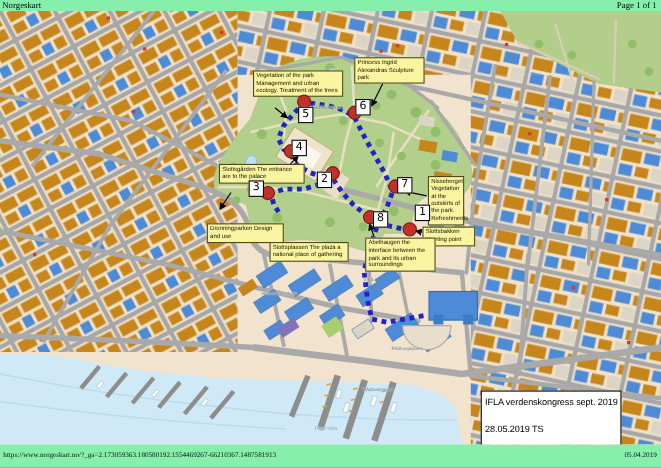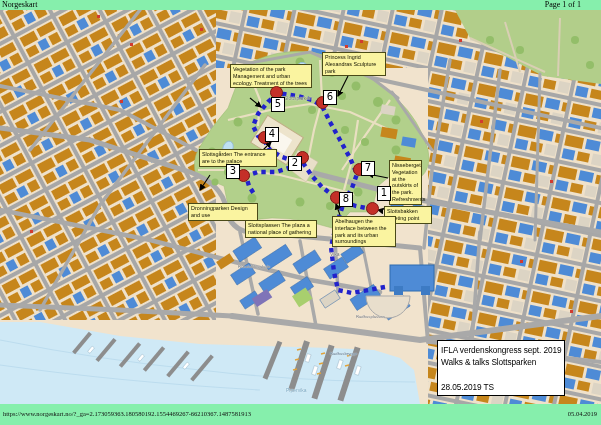--- a/index.html
+++ b/index.html
@@ -1,36 +1,36 @@
 <!DOCTYPE html>
 <html><head>
 <meta charset="utf-8">
 <style>
   html,body{margin:0;padding:0;background:#888;}
   .page{position:relative;width:601px;height:425px;background:#86efac;overflow:hidden;
         font-family:"Liberation Sans",sans-serif;}
   .hdr{position:absolute;top:0px;font-family:"Liberation Serif",serif;font-size:8px;color:#000;}
   .hdr.left{left:2px;}
-  .hdr.right{right:20px;}
+  .hdr.right{right:4px;}
   .ftr{position:absolute;top:410px;font-family:"Liberation Serif",serif;font-size:6.5px;color:#111;}
   .ftr.left{left:3px;}
   .ftr.right{right:4px;}
   .map{position:absolute;left:0;top:10px;width:601px;height:394px;overflow:hidden;background:#f1e3cd;}
   .map svg{position:absolute;left:0;top:0;}
   .layer{position:absolute;left:0;top:0;width:601px;height:394px;}
   .maplabel{position:absolute;white-space:nowrap;color:#5f7049;
             text-shadow:0 0 1px #fff,0 0 1px #fff;font-size:5px;line-height:1;}
   .note{position:absolute;background:#faf4a0;border:0.8px solid #4a4a18;color:#141400;
         font-size:5.4px;line-height:1.25;padding:1px 2px;z-index:4;box-sizing:border-box;}
   .mcircle{position:absolute;width:13px;height:13px;border-radius:50%;background:#c43028;
            border:1px solid #7d1a14;box-sizing:border-box;z-index:5;}
   .mbox{position:absolute;width:14px;height:15px;background:#fff;border:1.6px solid #000;
         box-sizing:border-box;color:#000;font-size:10px;line-height:11px;text-align:center;
         z-index:6;font-family:"DejaVu Sans",sans-serif;}
-  .infobox{position:absolute;left:437px;top:330px;width:128px;height:56px;background:#fff;
+  .infobox{position:absolute;left:437px;top:345px;width:128px;height:56px;background:#fff;
            border:1.2px solid #000;box-sizing:border-box;padding:3px 3px 0 3px;z-index:7;
            font-size:8.3px;line-height:1.5;color:#000;letter-spacing:-0.1px;}
   .infoline{min-height:1em;white-space:nowrap;}
 </style>
 </head>
 <body>
 
 <div class="page">
   <div class="hdr left">Norgeskart</div>
   <div class="hdr right">Page 1 of 1</div>
@@ -278,21 +278,20 @@
         <div class="mbox" style="left: 271px; top: 87px;">5</div>
         <div class="mcircle" style="left: 315.5px; top: 85.5px;"></div>
         <div class="mbox" style="left: 323px; top: 80px;">6</div>
         <div class="mcircle" style="left: 352.5px; top: 152.5px;"></div>
         <div class="mbox" style="left: 361px; top: 151px;">7</div>
         <div class="mcircle" style="left: 329.5px; top: 180.5px;"></div>
         <div class="mbox" style="left: 339px; top: 182px;">8</div>
       </div>
     <div class="infobox" id="info-lines">
         <div class="infoline">IFLA verdenskongress sept. 2019</div>
-        <div class="infoline">Walks &amp; talks Slottsparken</div>
         <div class="infoline">&nbsp;</div>
         <div class="infoline">28.05.2019 TS</div>
       </div>
   </div>
 
   <div class="ftr left">https://www.norgeskart.no/?_ga=2.173059363.180580192.1554469267-66210367.1487581913</div>
   <div class="ftr right">05.04.2019</div>
 </div>
 
 </body></html>

